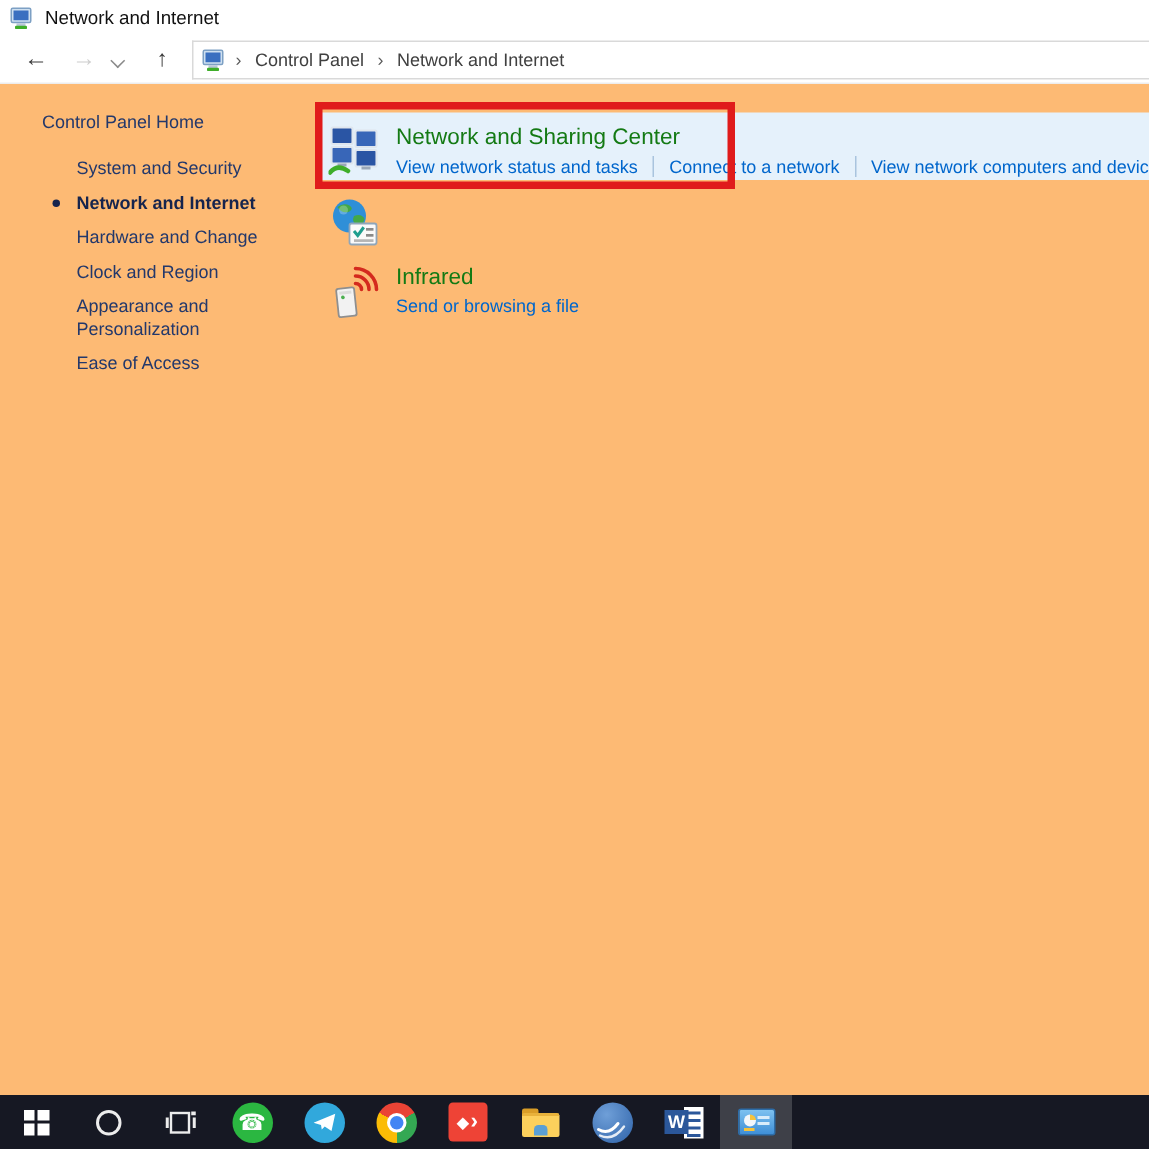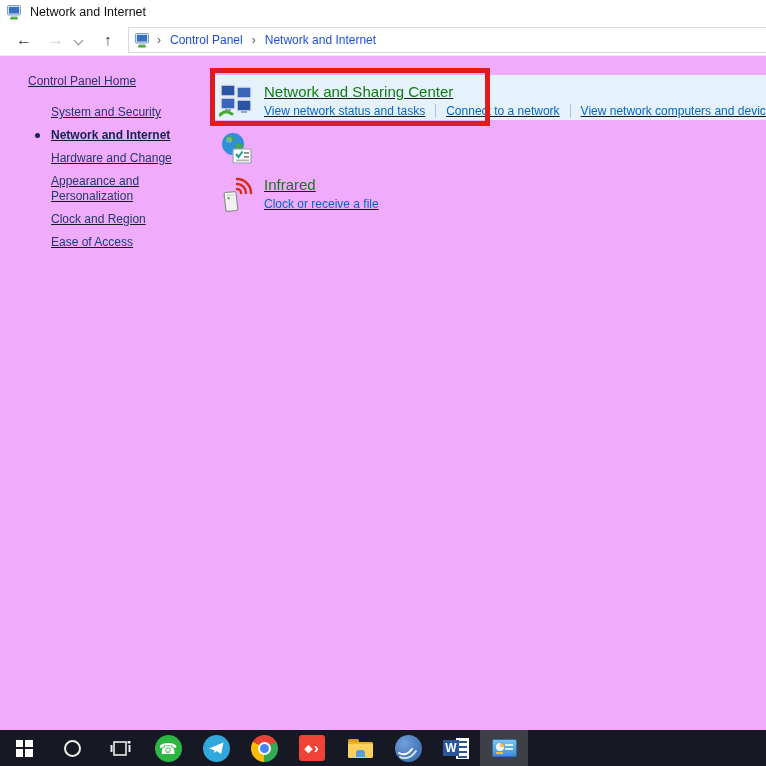--- a/index.html
+++ b/index.html
@@ -18,25 +18,25 @@
   .navbar { height:32px; display:flex; align-items:center; background:#fff; }
   .navbtn { font-size:16px; line-height:1; color:#3b3b3b; text-align:center; cursor:default; }
   .navbtn.back { margin-left:12px; width:24px; }
   .navbtn.fwd { margin-left:8px; width:24px; color:#cfcfcf; }
   .chev { width:14px; height:14px; margin-left:4px; position:relative; }
   .chev:after { content:""; position:absolute; left:3px; top:4px; width:6px; height:6px;
     border-right:1.5px solid #8a8a8a; border-bottom:1.5px solid #8a8a8a; transform:rotate(45deg); }
   .navbtn.up { margin-left:10px; width:24px; font-size:15px; }
   .addressbar { flex:1; height:26px; margin-left:8px; border:1px solid #d9d9d9; border-right:none;
     background:#fff; display:flex; align-items:center; padding-left:5px; }
-  .crumb { font-size:12px; color:#1d4ed8; padding:0 2px; cursor:default; white-space:nowrap; }
+  .crumb { font-size:12px; color:#404040; padding:0 2px; cursor:default; white-space:nowrap; }
   .crumb-sep { font-size:12px; color:#5a5a5a; padding:0 7px; }
   .below-nav { border-bottom:1px solid #ededed; }
   
-  .content { position:absolute; top:56px; left:0; right:0; bottom:36px; display:flex; background:#f0abfc;text-decoration:underline; }
+  .content { position:absolute; top:56px; left:0; right:0; bottom:36px; display:flex; background:#fdba74; }
   
   .sidebar { width:212px; padding-top:18px; flex:none; }
   .sb-home { padding-left:28px; font-size:12px; color:#23386b; margin-bottom:17px; cursor:pointer; }
   .sb-item { position:relative; padding-left:28px; font-size:12px; line-height:15px; color:#23386b;
     margin-bottom:8px; max-width:165px; cursor:pointer;margin-left:23px; }
   .sb-item.active { font-weight:bold; color:#16244d; }
   .sb-item .bullet { position:absolute; left:12px; top:5px; width:5px; height:5px;
     border-radius:50%; background:#16244d; display:none; }
   .sb-item.active .bullet { display:block; }
   
@@ -133,25 +133,25 @@
     <div class="sb-item active">
       <span class="bullet"></span>
       <span>Network and Internet</span>
     </div>
     <div class="sb-item">
       
       <span>Hardware and Change</span>
     </div>
     <div class="sb-item">
       
+      <span>Clock and Region</span>
+    </div>
+    <div class="sb-item">
+      
       <span>Appearance and Personalization</span>
-    </div>
-    <div class="sb-item">
-      
-      <span>Clock and Region</span>
     </div>
     <div class="sb-item">
       
       <span>Ease of Access</span>
     </div>
   </div>
 
   <div class="main">
 
     <div class="row hl">
@@ -203,21 +203,21 @@
           <g fill="none" stroke="#d42a1e" stroke-width="2.4" stroke-linecap="round">
             <path d="M17 12 a4 4 0 0 1 4 4"></path>
             <path d="M17 7 a9 9 0 0 1 9 9"></path>
             <path d="M17 2 a14 14 0 0 1 14 14"></path>
           </g>
         </svg>
       </div>
       <div class="row-text">
         <div class="row-title">Infrared</div>
         <div class="links">
-          <a>Clock or receive a file</a>
+          <a>Send or browsing a file</a>
         </div>
       </div>
     </div>
 
   </div>
 </div>
 
 <div class="annotation"></div>
 
 <div class="taskbar">

